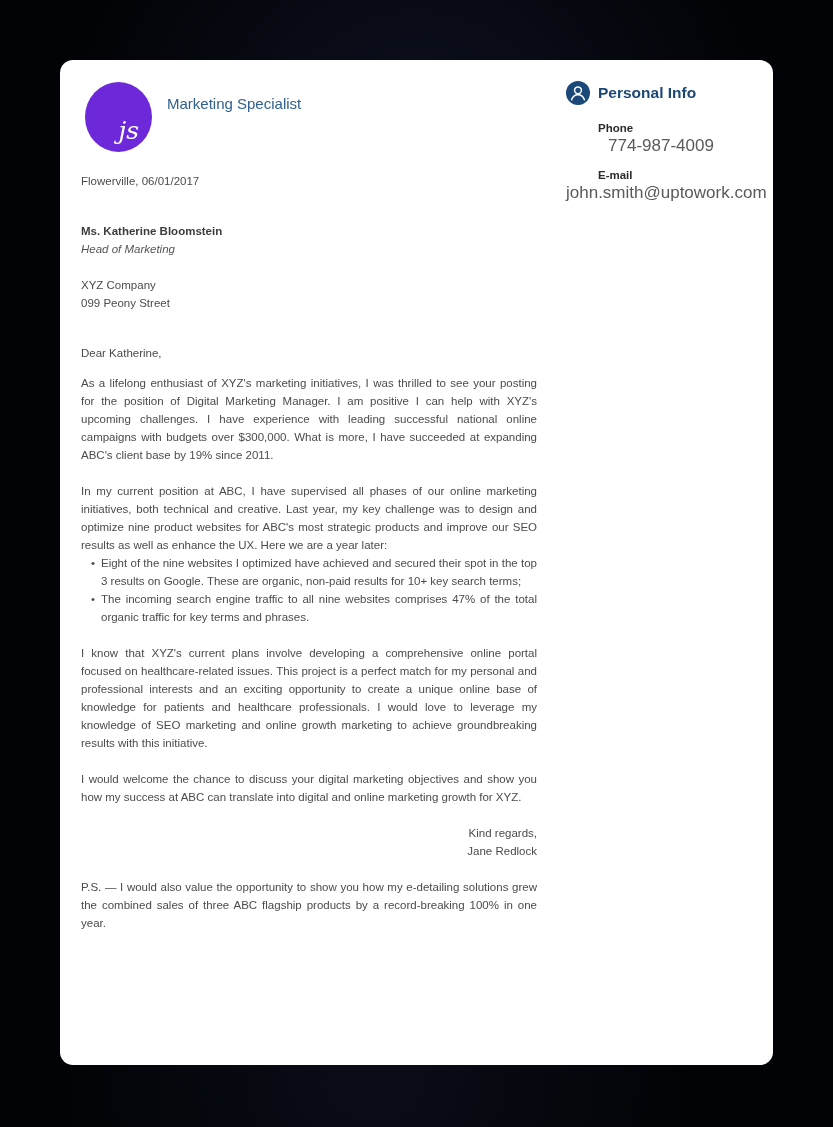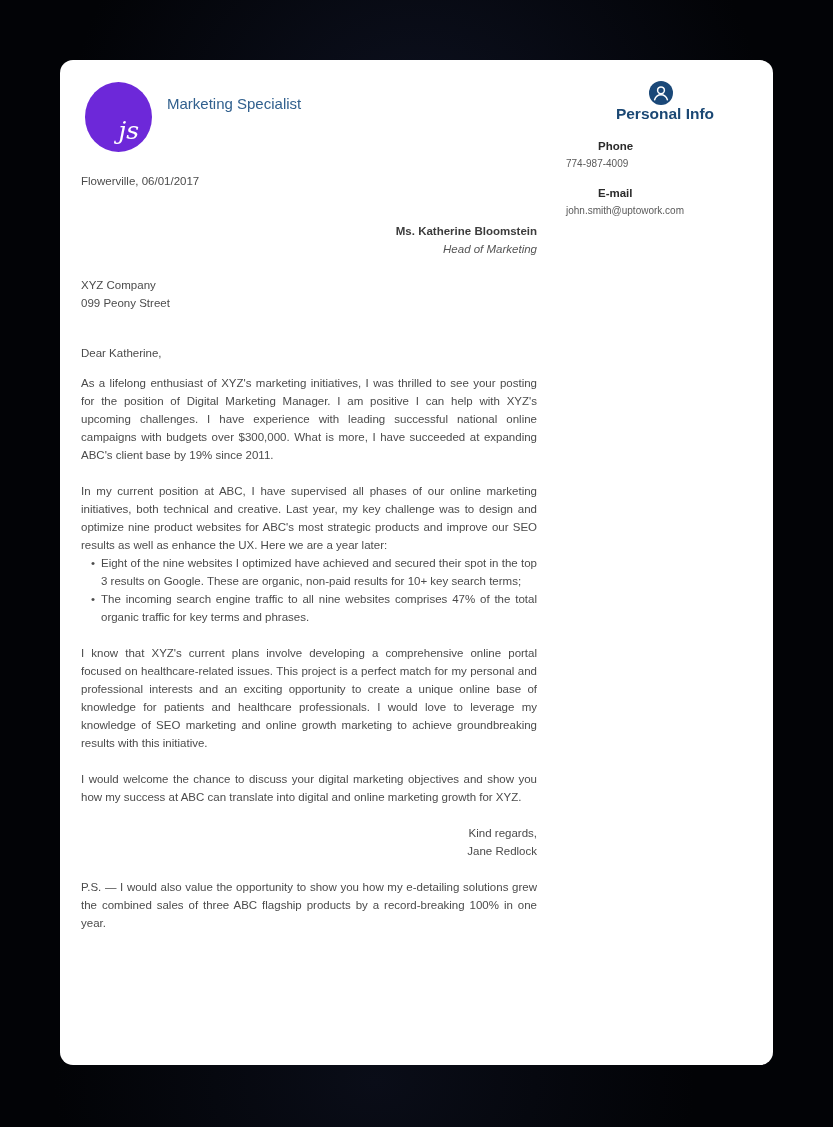--- a/index.html
+++ b/index.html
@@ -47,21 +47,21 @@
     color: #1b4874;
     letter-spacing: 0.2px;
   }
   .job-title {
     font-size: 15px;
     color: #31608e;
     margin-top: 9px;
   }
   
   .personal-info { position: absolute; left: 506px; top: 21px; width: 190px; }
-  .pi-heading { display: flex; align-items: center; flex-direction: column; }
+  .pi-heading { display: flex; align-items: center; }
   .pi-icon {
     width: 24px; height: 24px;
     border-radius: 50%;
     background: #1a4878;
     display: flex; align-items: center; justify-content: center;
     flex: 0 0 auto;
   }
   .pi-heading-label {
     margin-left: 8px;
     font-size: 15.5px;
@@ -71,36 +71,37 @@
   .pi-fields { margin-top: 14px; }
   .pi-field { margin-bottom: 11px; }
   .pi-label {
     font-size: 11.5px;
     font-weight: bold;
     color: #2b2b2b;
     line-height: 18px;
     padding-left: 32px;
   }
   .pi-value {
-    font-size: 10px;
+    font-size: 17px;
     color: #5a5a5a;
     line-height: 18px;
+    text-align: center;
   }
   
   .letter {
     position: absolute;
     left: 21px; top: 112px;
     width: 456px;
     font-size: 11.5px;
     color: #4b4b4b;
     line-height: 18px;
   }
   .letter p { margin: 0 0 18px; text-align: justify; }
   .date-line { margin-bottom: 32px !important; text-align: left !important; }
-  .recipient { margin-bottom: 18px; text-align: right; }
+  .recipient { margin-bottom: 18px; }
   .recipient-name { font-weight: bold; color: #3c3c3c; }
   .recipient-title { font-style: italic; color: #555; }
   .address { margin-bottom: 32px; }
   .salutation { margin-bottom: 12px !important; text-align: left !important; }
   .para-before-bullets { margin-bottom: 0 !important; }
   ul.bullet-list { list-style: none; margin: 0 0 18px; padding-left: 10px; }
   ul.bullet-list li {
     position: relative;
     padding-left: 10px;
     text-align: justify;

